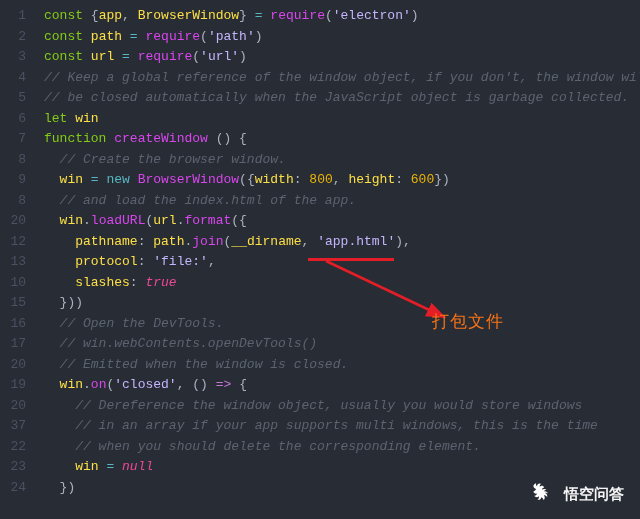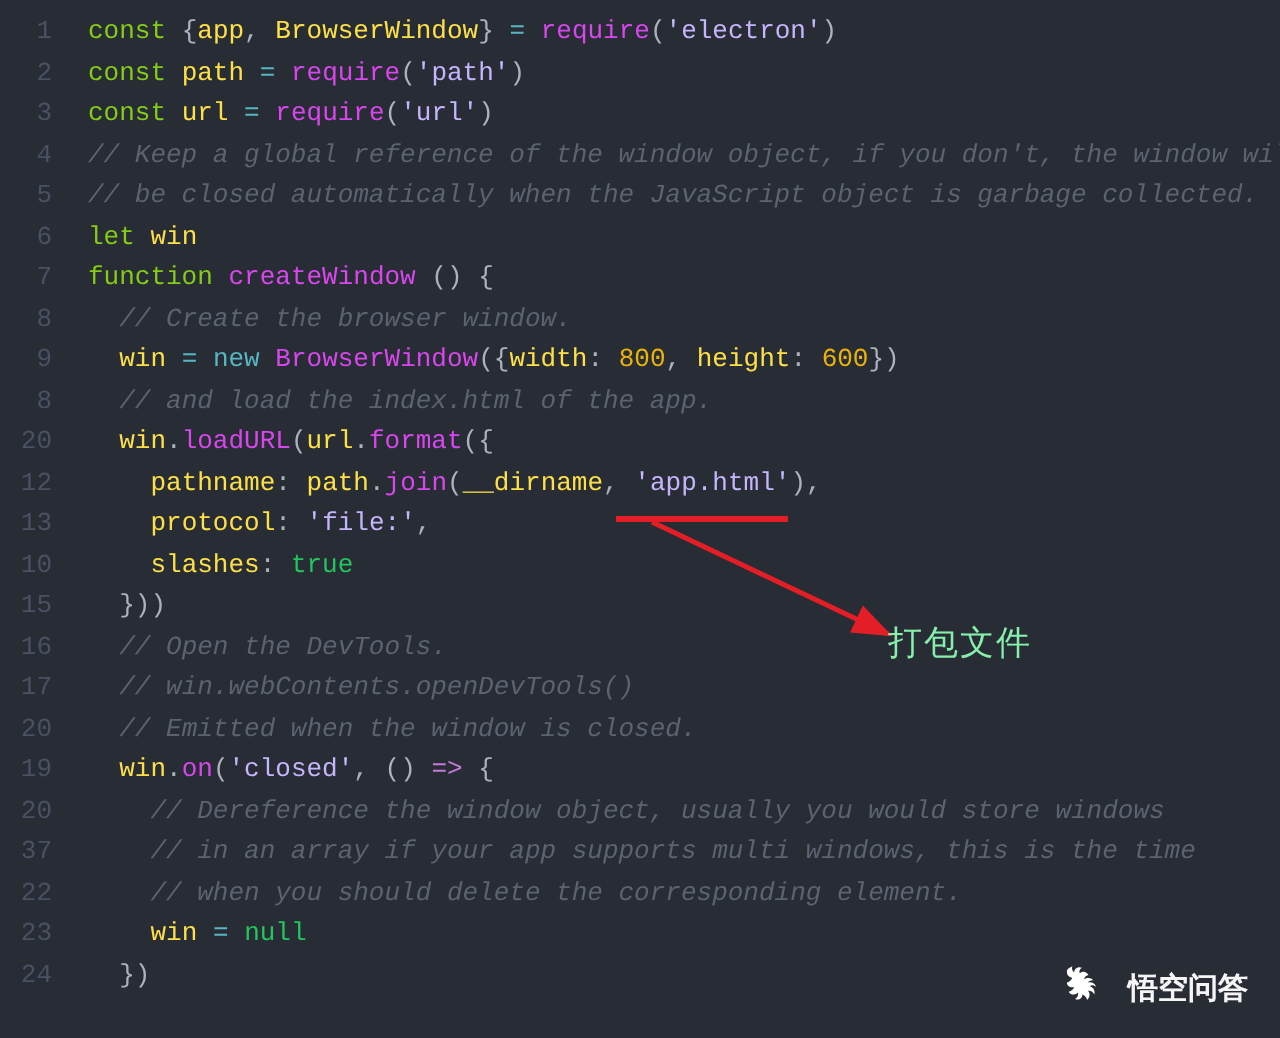--- a/index.html
+++ b/index.html
@@ -42,41 +42,41 @@
   }
   .kw   { color: #84cc16; }
   .kw2  { color: #c678dd; }
   .fn   { color: #d946ef; }
   .var  { color: #fde047; }
   .str  { color: #c4b5fd; }
   .num  { color: #eab308; }
   .com  { color: #5c6370; font-style: italic; }
   .pun  { color: #abb2bf; }
   .op   { color: #56b6c2; }
-  .const{ color: #22c55e; }
+  .const{ color: #ec4899; font-style: italic; }
 
   .underline {
     position: absolute;
     width: 86px;
     height: 3px;
     background: #e41e26;
     left: 308px;
     top: 258px;
   }
   .arrow-svg {
     position: absolute;
     left: 320px;
     top: 255px;
     pointer-events: none;
   }
   .annotation {
     position: absolute;
-    left: 444px;
+    left: 432px;
     top: 310px;
-    color: #86efac;
+    color: #f97316;
     font-size: 17px;
     font-family: "Microsoft YaHei", SimSun, sans-serif;
     font-weight: 400;
     letter-spacing: 1px;
   }
   .watermark {
     position: absolute;
     right: 16px;
     bottom: 14px;
     display: flex;

